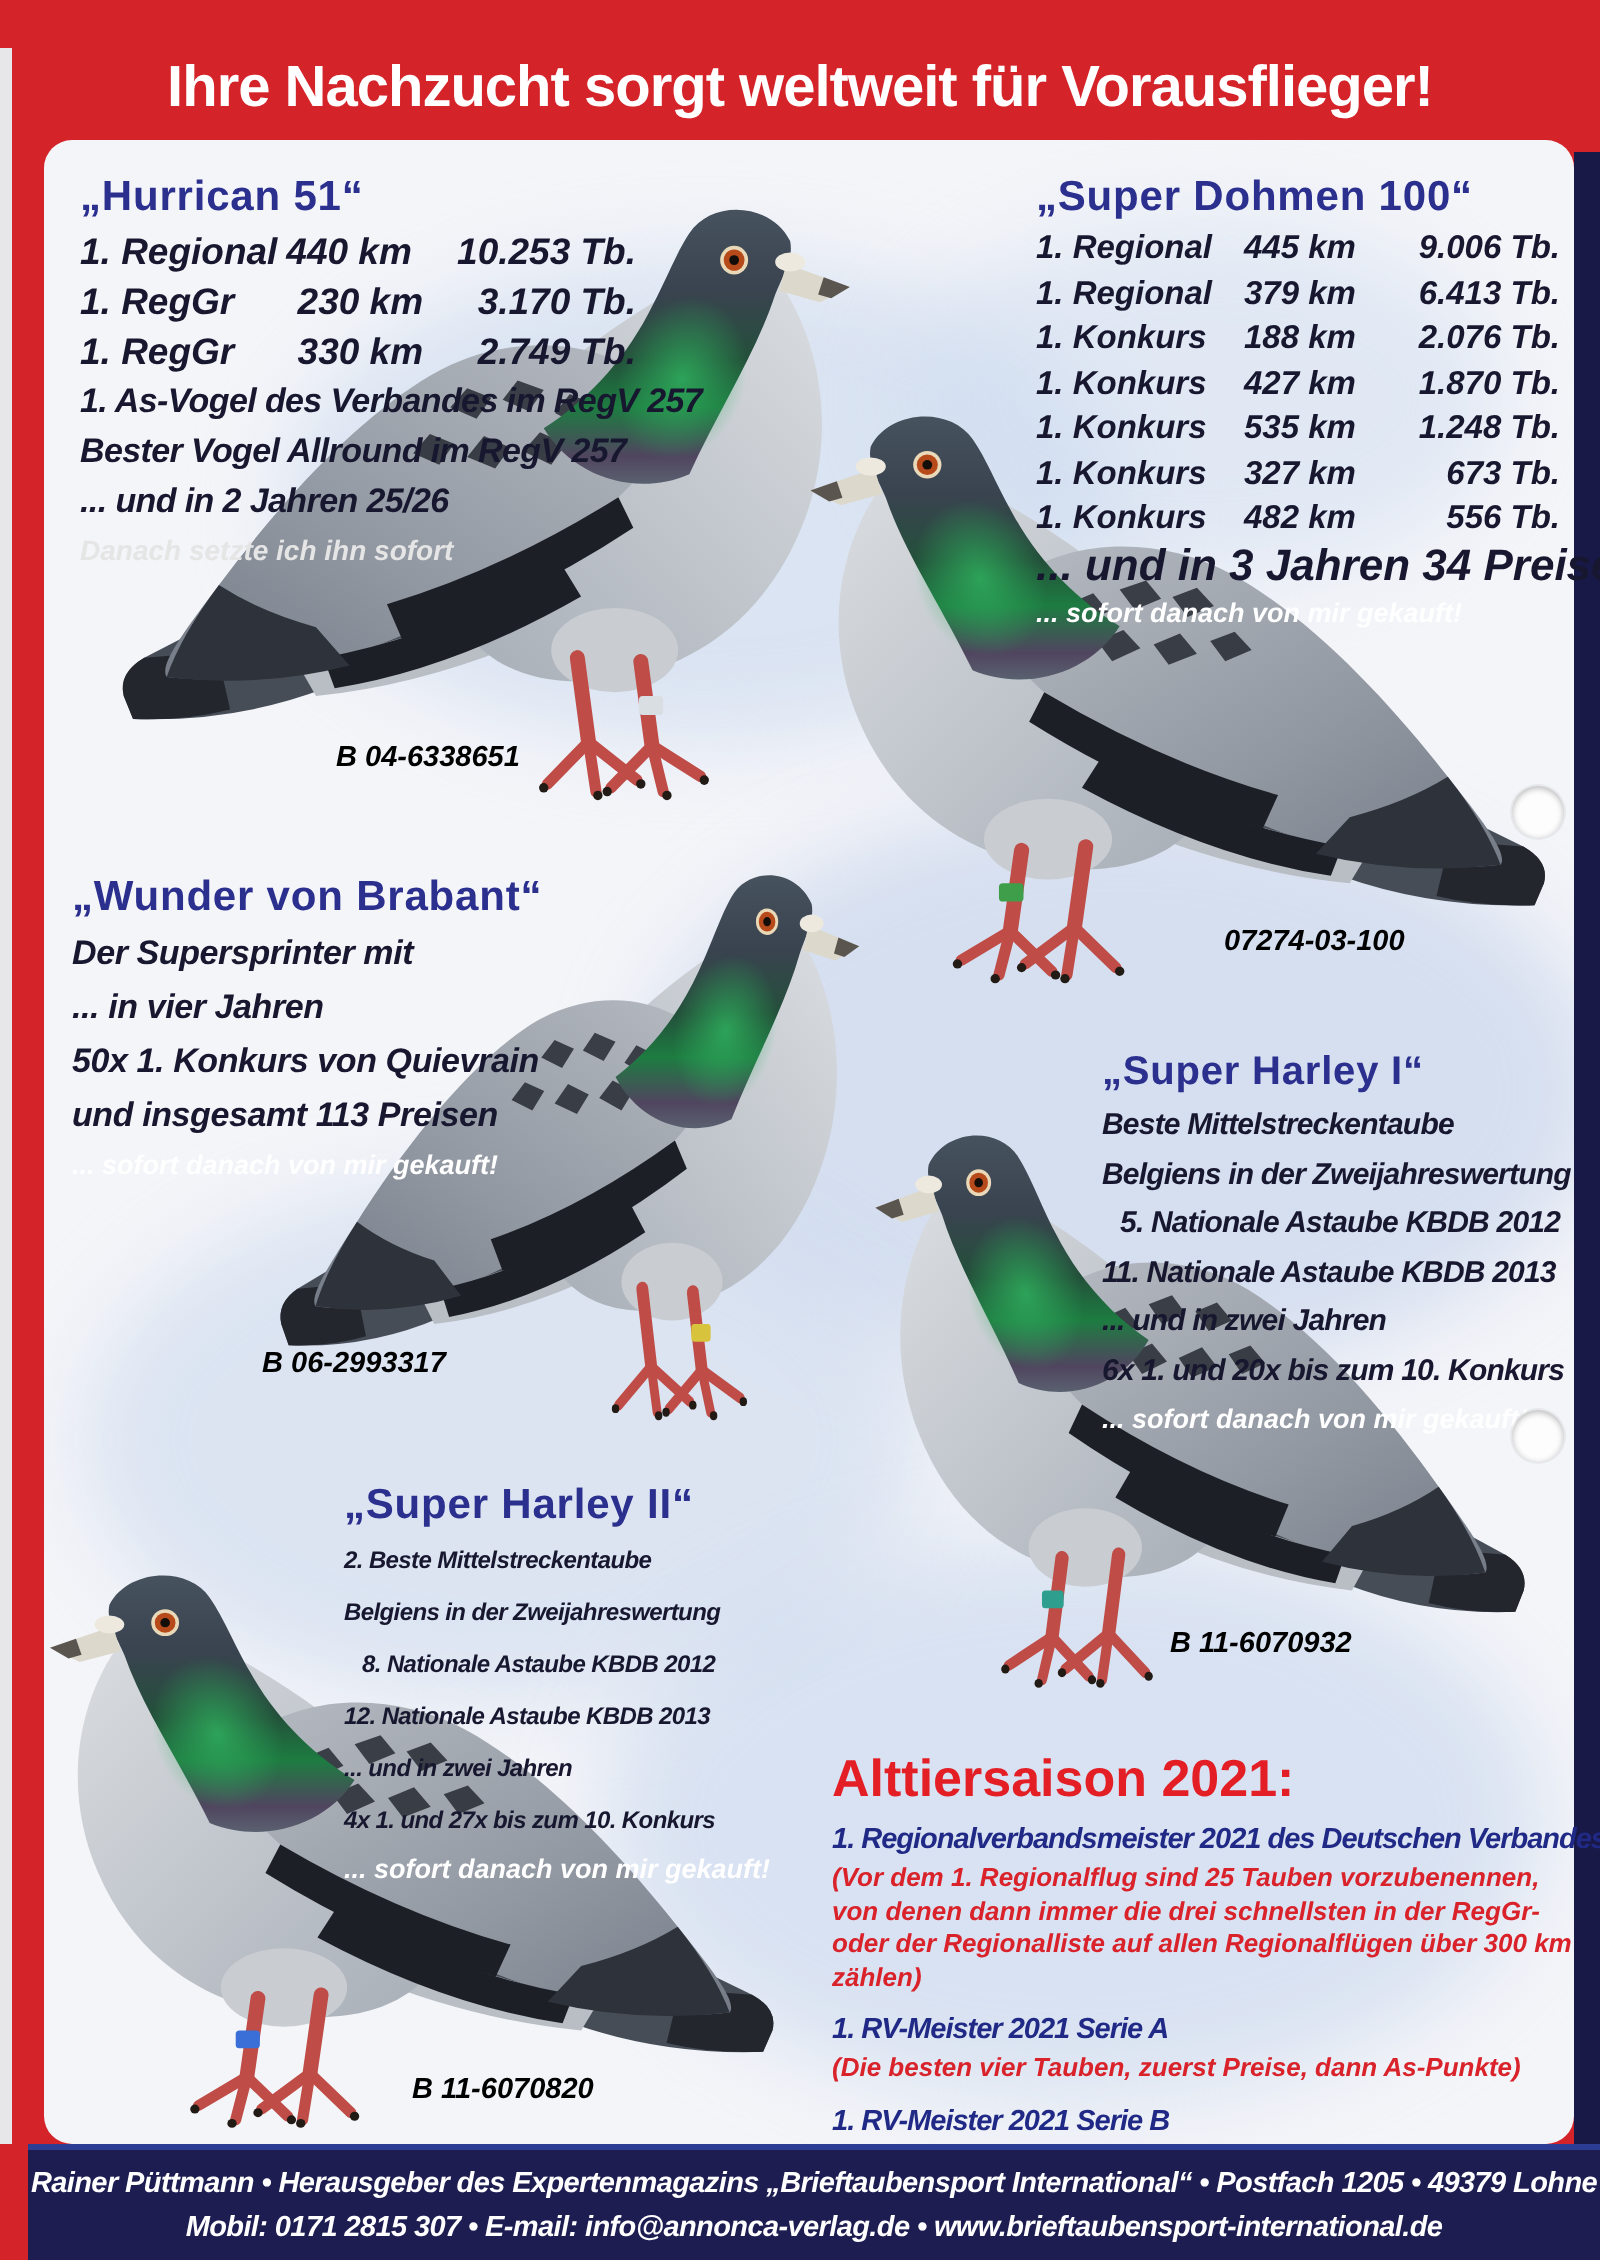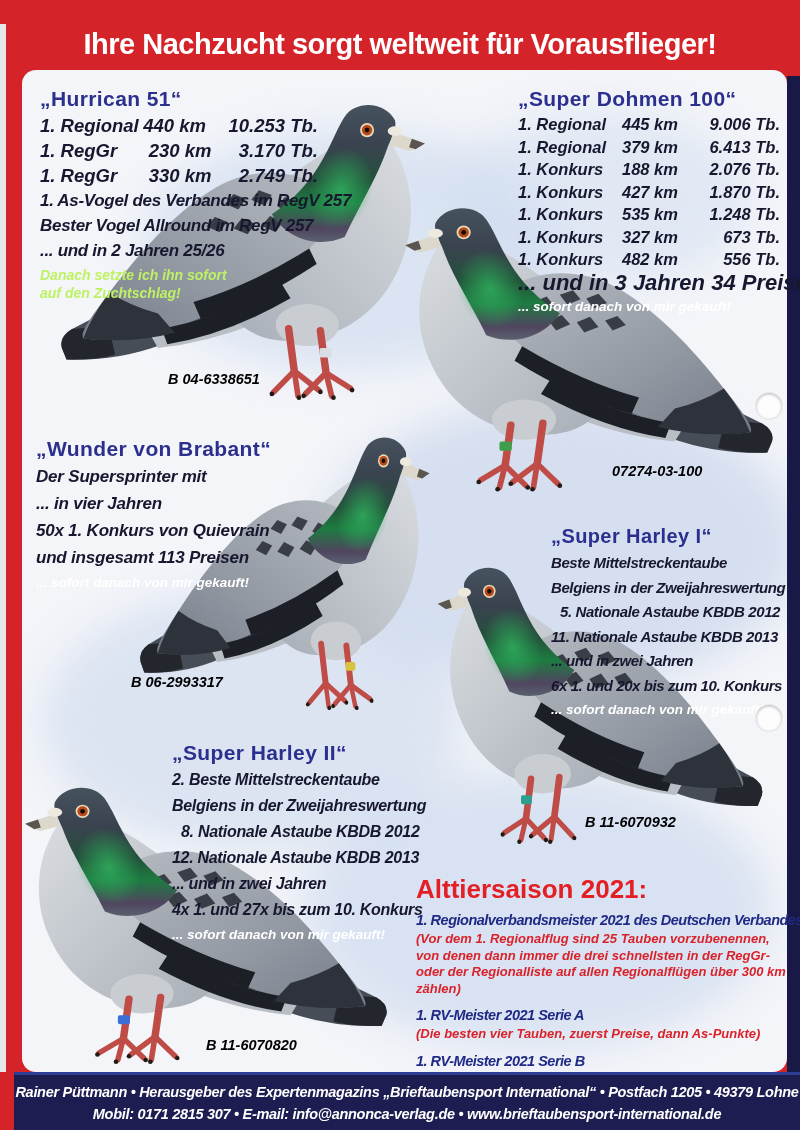--- a/index.html
+++ b/index.html
@@ -24,24 +24,24 @@
   .rrow{display:flex;font-style:italic;font-weight:700;color:#17172f;white-space:nowrap;align-items:flex-end;}
   .blk-hurrican .rrow{font-size:18.5px;line-height:25px;width:278px;}
   .blk-hurrican .c1{width:116px;} .blk-hurrican .c2{width:96px;}
   .blk-dohmen .rrow{font-size:16.5px;line-height:22.5px;width:262px;}
   .blk-dohmen .c1{width:104px;} .blk-dohmen .c2{width:84px;}
   .c3{flex:1;text-align:right;}
   .line{font-style:italic;font-weight:700;color:#17172f;white-space:nowrap;}
   .blk-hurrican .line{font-size:17px;line-height:25px;letter-spacing:-.3px;}
   .blk-brabant .line{font-size:17px;line-height:27px;letter-spacing:-.2px;}
   .blk-harley1 .line{font-size:15px;line-height:24.5px;letter-spacing:-.4px;}
-  .blk-harley2 .line{font-size:16px;line-height:26px;letter-spacing:-.3px;}
+  .blk-harley2 .line{font-size:12px;line-height:26px;letter-spacing:-.3px;}
   .blk-dohmen .bigline{font-style:italic;font-weight:700;color:#17172f;font-size:22px;line-height:24px;white-space:nowrap;}
   .indent{padding-left:9px;}
-  .note{font-style:italic;font-weight:700;color:#bef264;font-size:14px;line-height:18px;white-space:nowrap;margin-top:3px;}
+  .note{font-style:italic;font-weight:700;color:#e5e5e5;font-size:14px;line-height:18px;white-space:nowrap;margin-top:3px;}
   .note-sm{font-style:italic;font-weight:700;color:#ffffff;font-size:13.5px;line-height:17px;white-space:nowrap;margin-top:3px;}
   .ring-label{position:absolute;z-index:3;font-style:italic;font-weight:700;font-size:14.5px;color:#000000;white-space:nowrap;}
   
   .blk-alttier .atitle{color:#e31e25;font-weight:700;font-size:26px;line-height:30px;margin-bottom:7px;white-space:nowrap;}
   .blk-alttier .ehead{font-style:italic;font-weight:700;font-size:14.5px;line-height:18px;letter-spacing:-.5px;color:#202a86;white-space:nowrap;margin-bottom:2px;}
   .blk-alttier .esub{font-style:italic;font-weight:700;font-size:13px;line-height:16.5px;color:#d9222a;margin-bottom:9px;}
   
   .hole{position:absolute;z-index:6;width:26px;height:26px;border-radius:50%;background:#fdfdfd;
         box-shadow:inset 0 1px 3px rgba(0,0,0,.28),0 0 0 1px rgba(0,0,0,.05);}
   
@@ -173,21 +173,20 @@
     </div>
     <div class="rrow">
       <span class="c1">1. RegGr</span>
       <span class="c2">330 km</span>
       <span class="c3">2.749 Tb.</span>
     </div>
     <div class="line">1. As-Vogel des Verbandes im RegV 257</div>
     <div class="line">Bester Vogel Allround im RegV 257</div>
     <div class="line">... und in 2 Jahren 25/26</div>
     <div class="note">Danach setzte ich ihn sofort</div>
-    <div class="note" style="margin-top:0">auf den Zuchtschlag!</div>
   </div>
 
   <div class="blk blk-dohmen" style="left:518px;top:86px;width:264px;">
     <div class="ptitle">„Super Dohmen 100“</div>
     <div class="rrow">
       <span class="c1">1. Regional</span>
       <span class="c2">445 km</span>
       <span class="c3">9.006 Tb.</span>
     </div>
     <div class="rrow">

